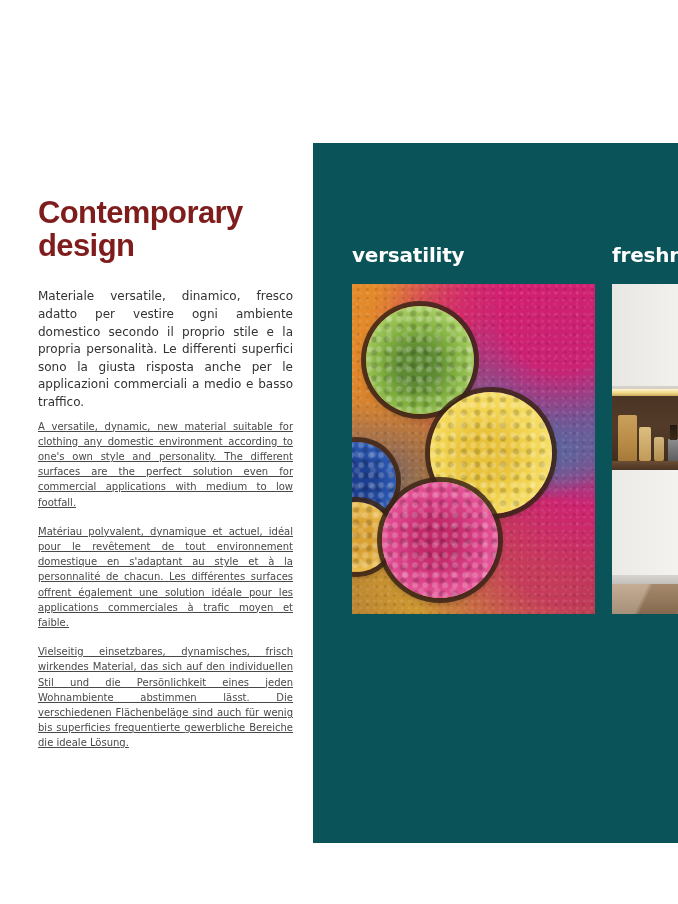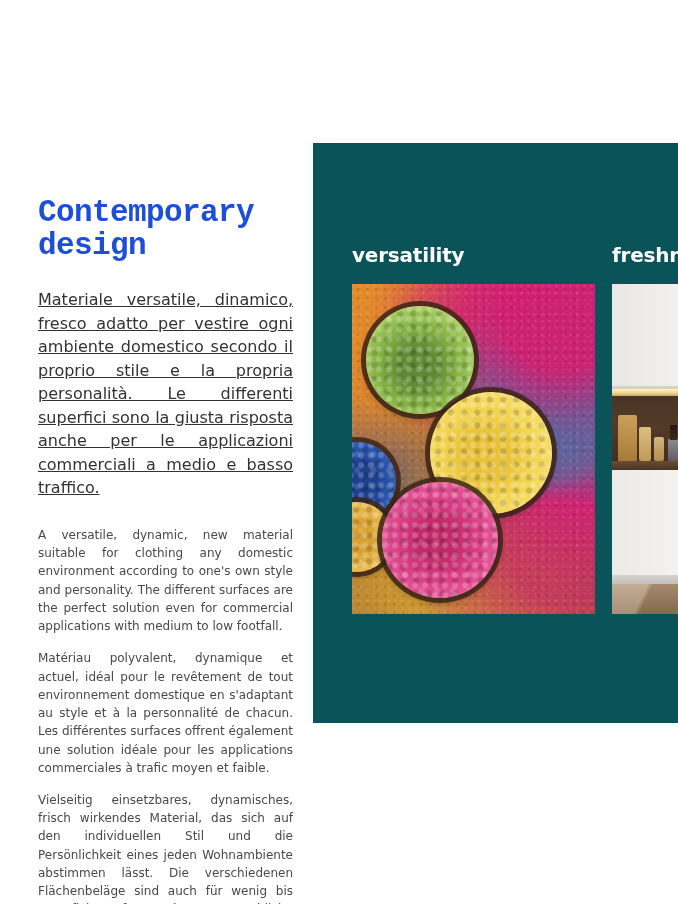--- a/index.html
+++ b/index.html
@@ -17,57 +17,57 @@
   }
 
   
   .text-column {
     position: absolute;
     left: 38px;
     top: 196px;
     width: 255px;
   }
   .page-title {
-    font-family: Liberation Mono, monospace;
+    font-family: Liberation Sans, sans-serif;
     font-weight: 700;
     font-size: 31px;
     line-height: 1.07;
     letter-spacing: -0.6px;
-    color: #1d4ed8;
+    color: #7f1d1d;
     margin: 0 0 26px 0;
     white-space: pre-line;
   }
   .body-para {
     font-family: "DejaVu Sans", sans-serif;
     color: #3d3c3c;
     text-align: justify;
     margin: 0;
   }
   .body-para.lead {
-    font-size: 16px;
+    font-size: 12px;
     line-height: 1.47;
     color: #333232;
-    margin-bottom: 26px;
-    text-decoration: underline;
+    margin-bottom: 7px;
   }
   .body-para.small {
-    font-size: 12px;
+    font-size: 10px;
     line-height: 1.52;
     color: #4a4848;
     margin-bottom: 14px;
+    text-decoration: underline;
   }
   .body-para.small:last-child { margin-bottom: 0; }
 
   
   .teal-panel {
     position: absolute;
     left: 313px;
     top: 143px;
     width: 365px;
-    height: 580px;
+    height: 700px;
     background: #0a5359;
   }
   .panel-card {
     position: absolute;
   }
   .card-versatility { left: 39px; top: 100px; width: 243px; }
   .card-freshness   { left: 299px; top: 100px; width: 243px; }
 
   .card-heading {
     font-family: "DejaVu Sans", sans-serif;

